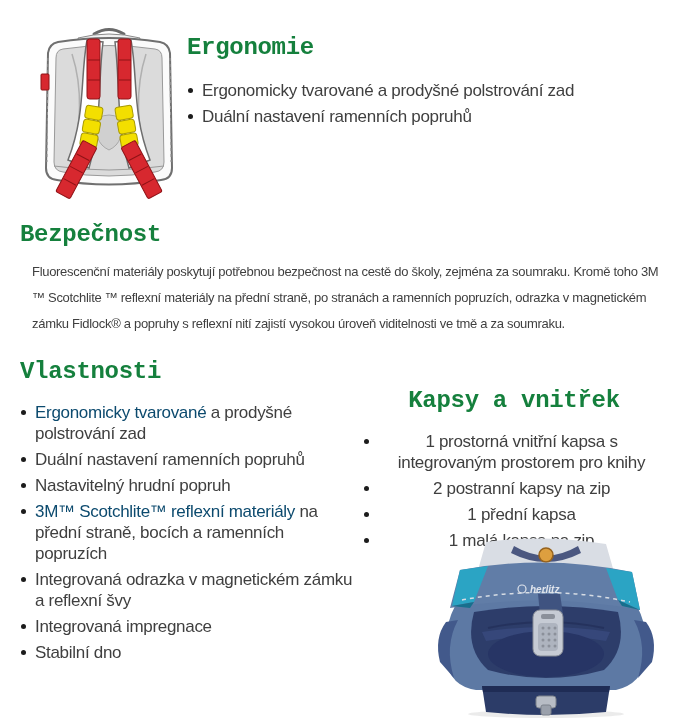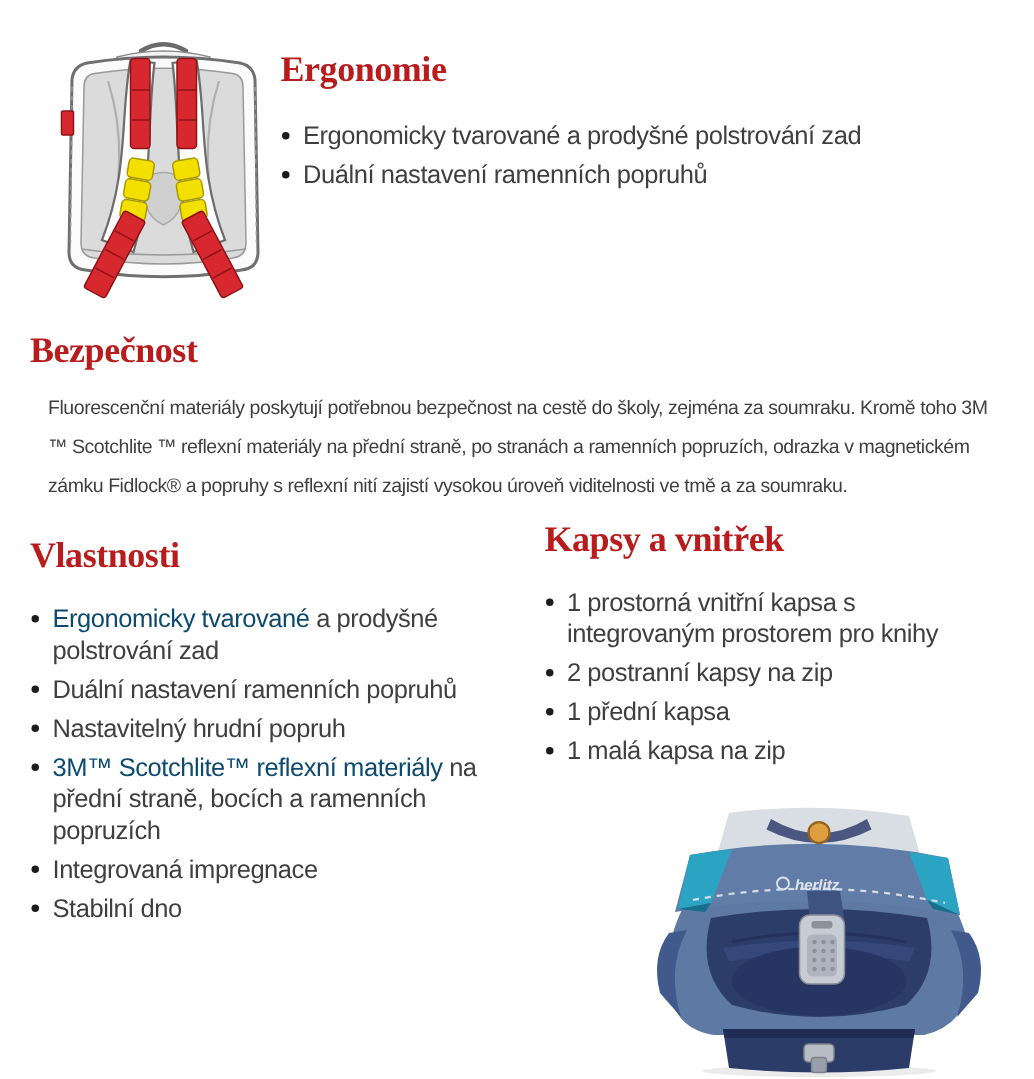--- a/index.html
+++ b/index.html
@@ -1,39 +1,39 @@
 <!DOCTYPE html>
 <html><head>
 <meta charset="utf-8">
 <style>
   * { margin:0; padding:0; box-sizing:border-box; }
   html,body { background:#ffffff; }
   body { font-family:"Liberation Sans", sans-serif; color:#3f3f3f; }
   .page { position:relative; width:689px; height:719px; background:#ffffff; overflow:hidden; }
 
-  h2 { font-family:Liberation Serif, serif; font-size:24px; font-weight:700;
-       color:#b91c1c; letter-spacing:-0.3px; }
+  h2 { font-family:Liberation Mono, monospace; font-size:24px; font-weight:700;
+       color:#15803d; letter-spacing:-0.3px; }
 
   .blist { list-style:none; }
   .blist li { position:relative; padding-left:15px; margin-bottom:5px;
               font-size:17px; letter-spacing:-0.3px; line-height:21px; color:#3f3f3f; }
   .blist li::before { content:""; position:absolute; left:1px; top:8px;
                       width:5px; height:5px; border-radius:50%; background:#1c1c1c; }
 
   .red-link { color:#0c4a6e; cursor:pointer; }
 
   #sec-illustration { position:absolute; left:38px; top:22px; width:142px; height:178px; }
   #sec-ergo  { position:absolute; left:187px; top:34px; width:485px; }
   #sec-ergo h2 { margin-bottom:19px; }
   #sec-safety { position:absolute; left:20px; top:221px; width:652px; }
   #sec-safety h2 { margin-bottom:11px; }
   #sec-safety p { font-size:13px; letter-spacing:-0.3px; line-height:26px; color:#3f3f3f;margin-left:12px; }
   #sec-features { position:absolute; left:20px; top:358px; width:338px; }
   #sec-features h2 { margin-bottom:17px; }
-  #sec-pockets { position:absolute; left:363px; top:347px; width:302px; }
+  #sec-pockets { position:absolute; left:363px; top:387px; width:302px;text-align:center; }
   #sec-pockets h2 { margin-bottom:17px; }
   #photo { position:absolute; left:430px; top:538px; width:232px; height:181px; }
   svg { display:block; }
 </style>
 </head>
 <body>
 
 <div class="page">
 
   <div id="sec-illustration">
@@ -101,20 +101,21 @@
     <h2>Vlastnosti</h2>
     <ul class="blist">
       <li>
         <span class="red-link">Ergonomicky tvarované</span><span> a prodyšné polstrování zad</span>
       </li>
       <li><span>Duální nastavení ramenních popruhů</span></li>
       <li><span>Nastavitelný hrudní popruh</span></li>
       <li>
         <span class="red-link">3M™ Scotchlite™ reflexní materiály</span><span> na přední straně, bocích a ramenních popruzích</span>
       </li>
+      <li><span>Integrovaná odrazka v magnetickém zámku a reflexní švy</span></li>
       <li><span>Integrovaná impregnace</span></li>
       <li><span>Stabilní dno</span></li>
     </ul>
   </section>
 
   <section id="sec-pockets">
     <h2>Kapsy a vnitřek</h2>
     <ul class="blist">
       <li><span>1 prostorná vnitřní kapsa s integrovaným prostorem pro knihy</span></li>
       <li><span>2 postranní kapsy na zip</span></li>

